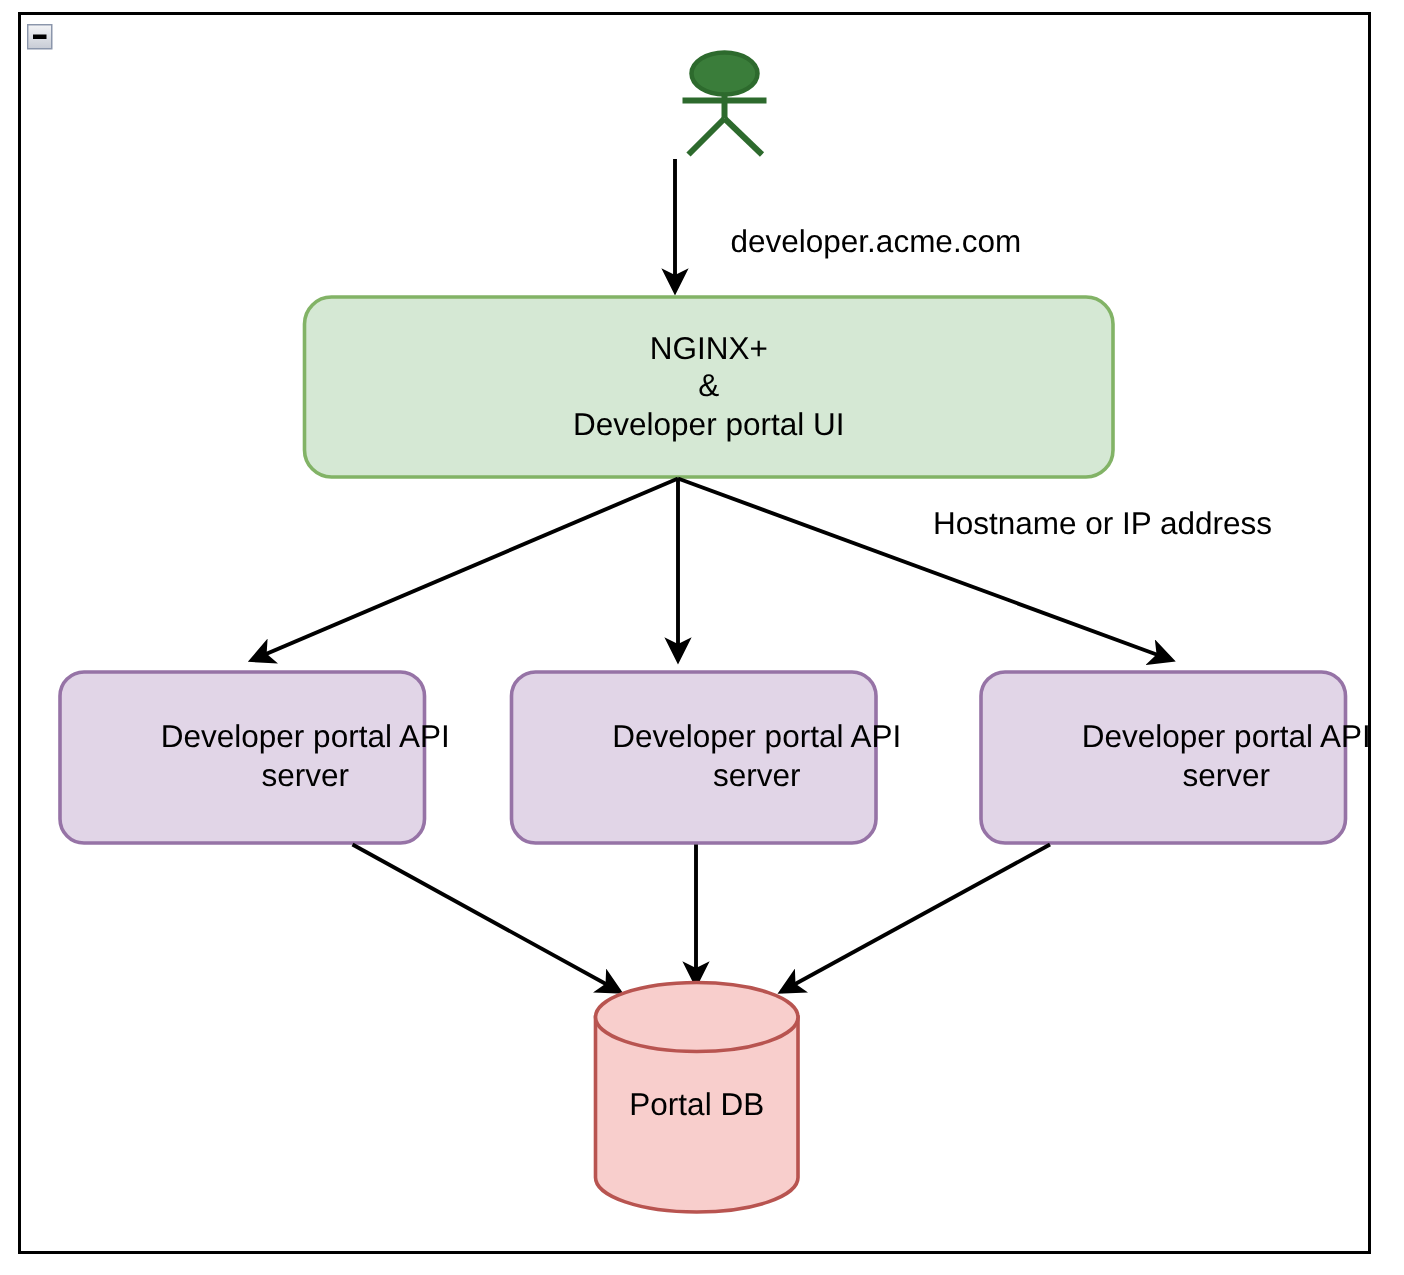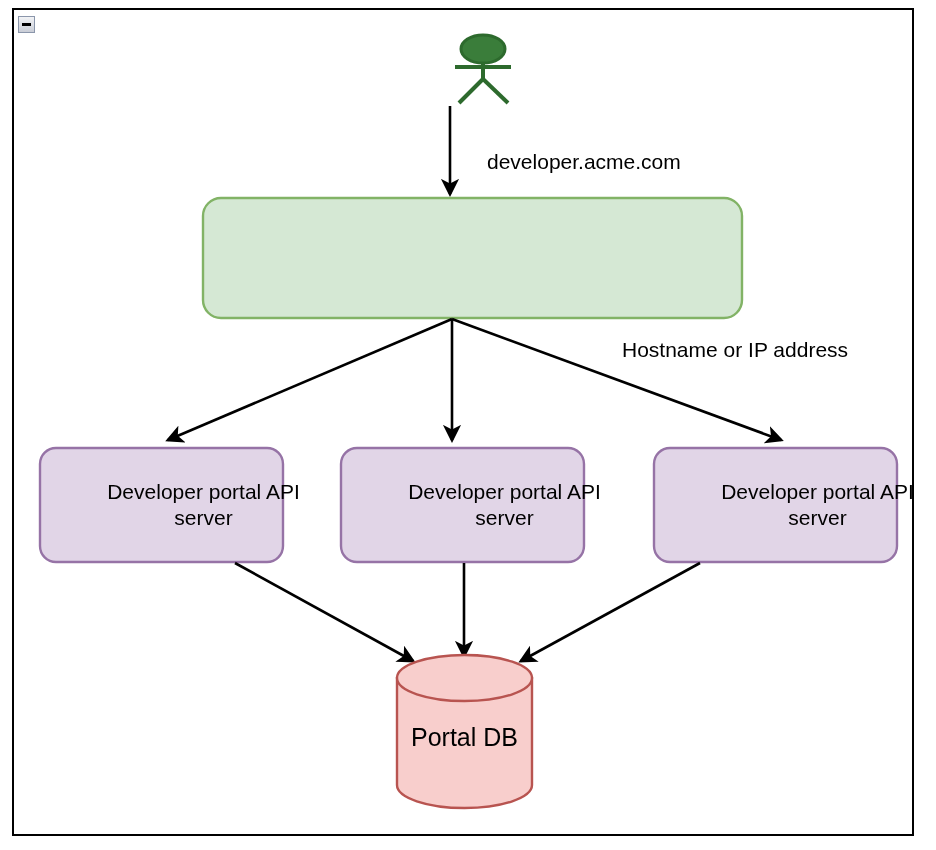--- a/index.html
+++ b/index.html
@@ -93,21 +93,21 @@
   }
   .api-label.left   { left: 40px;  top: 448px; }
   .api-label.middle { left: 341px; top: 448px; }
   .api-label.right  { left: 654px; top: 448px; }
 
   .db-label {
     left: 397px;
     top: 720px;
     width: 135px;
     height: 34px;
-    font-size: 25px;
+    font-size: 21px;
   }
 
   
   .edge-label {
     position: absolute;
     color: #000000;
     font-size: 21px;
     white-space: nowrap;
     pointer-events: none;
   }
@@ -155,20 +155,23 @@
     <line x1="235" y1="563" x2="413" y2="661" stroke="#000000" stroke-width="2.6" marker-end="url(#arrowBlack)"></line>
     <line x1="464" y1="563" x2="464" y2="656" stroke="#000000" stroke-width="2.6" marker-end="url(#arrowBlack)"></line>
     <line x1="700" y1="563" x2="521" y2="661" stroke="#000000" stroke-width="2.6" marker-end="url(#arrowBlack)"></line>
 
     <g>
       <path d="M 397 678 L 397 785 A 67.5 23 0 0 0 532 785 L 532 678 Z" fill="#f8cecc" stroke="#b85450" stroke-width="2.4"></path>
       <ellipse cx="464.5" cy="678" rx="67.5" ry="23" fill="#f8cecc" stroke="#b85450" stroke-width="2.4"></ellipse>
     </g>
   </svg>
 
+  <div class="node-label nginx-label">NGINX+
+&amp;
+Developer portal UI</div>
 
   <div class="node-label api-label left">Developer portal API
 server</div>
 
   <div class="node-label api-label middle">Developer portal API
 server</div>
 
   <div class="node-label api-label right">Developer portal API
 server</div>
 

